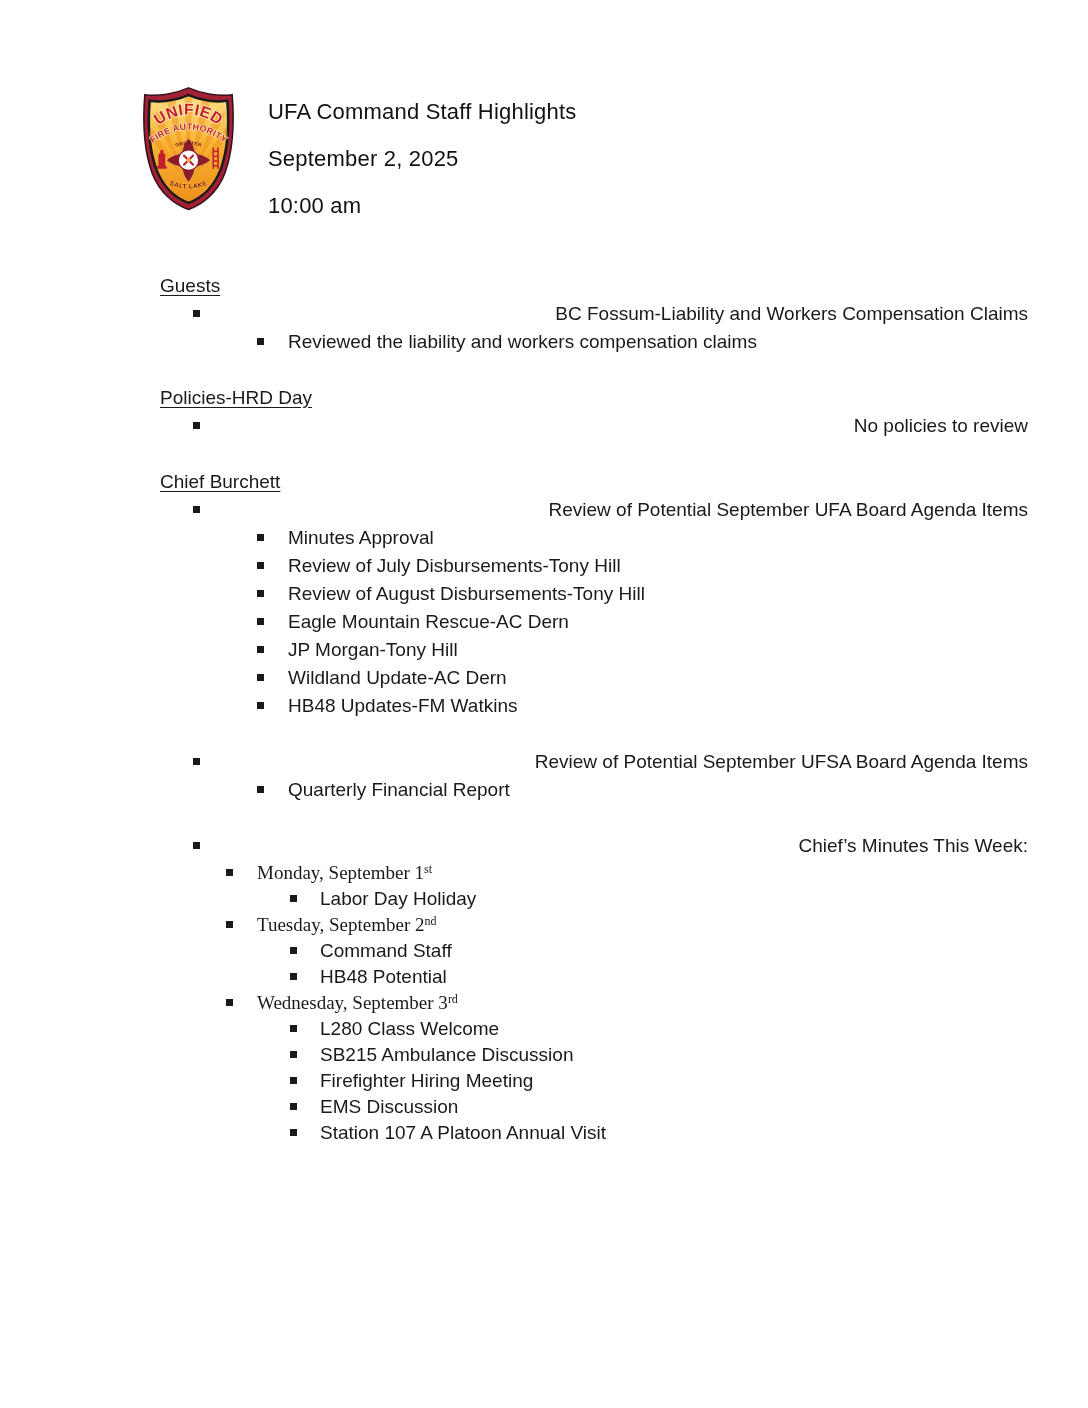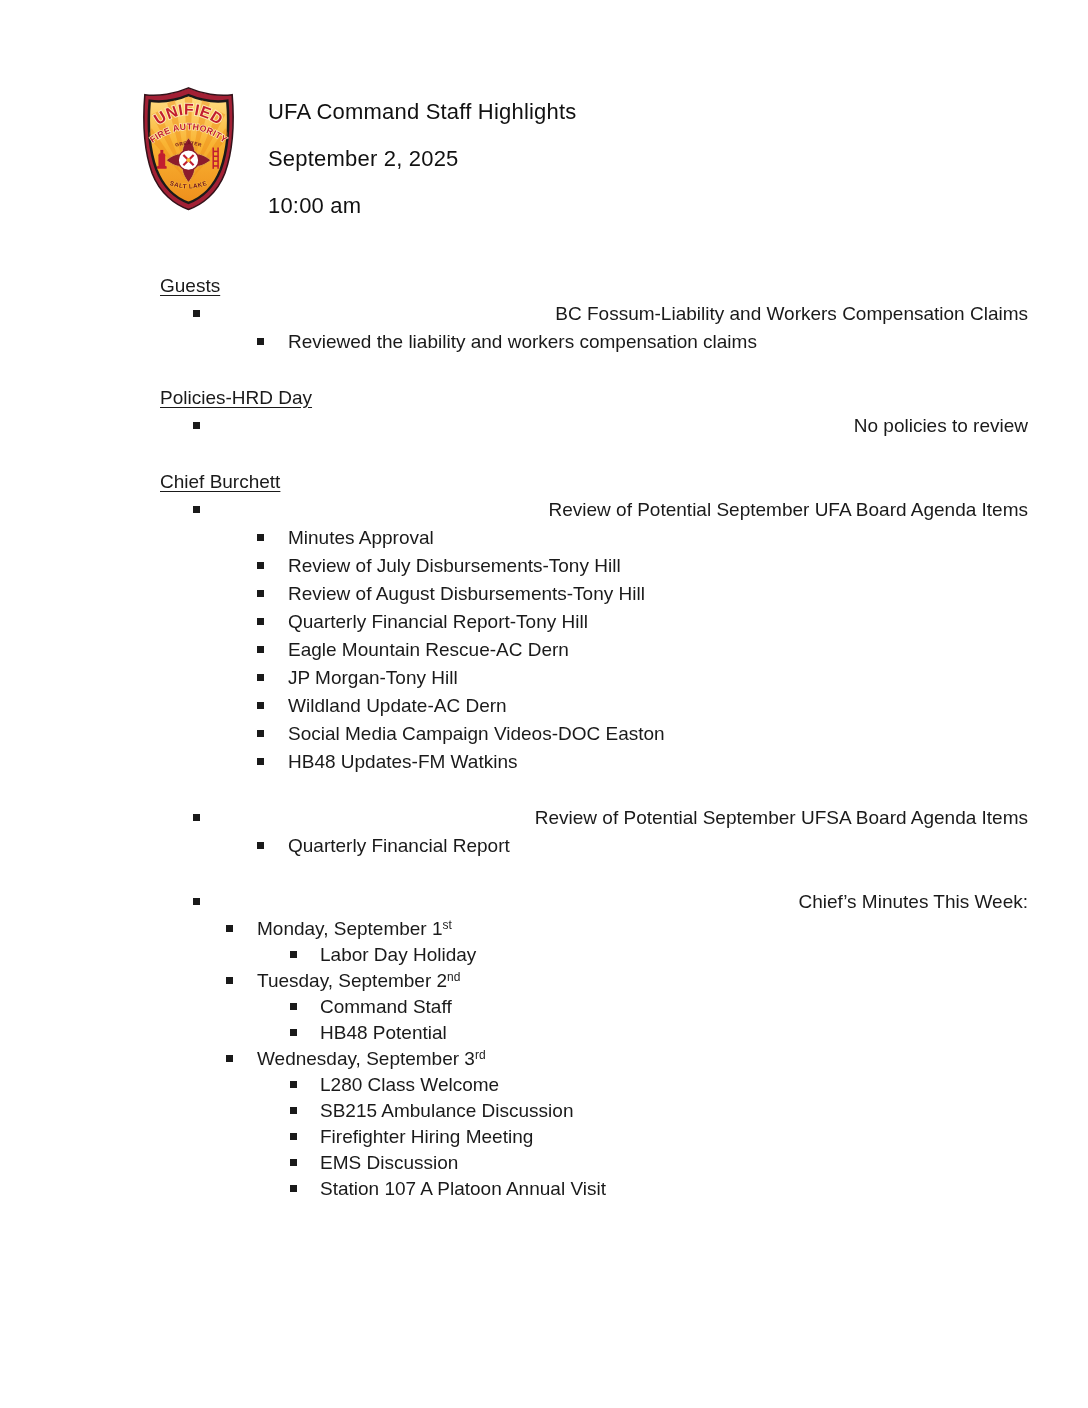--- a/index.html
+++ b/index.html
@@ -28,21 +28,21 @@
   }
   .li { position: relative; line-height: 28px; white-space: nowrap; }
   .li.compact { line-height: 26px; }
   .li.gap { margin-top: 28px; }
   .bullet {
     position: absolute; width: 7px; height: 7px; background: #1a1a1a; top: 10px;
   }
   .li.compact .bullet { top: 9px; }
   .lvl-1  { padding-left: 64px; text-align: right;  } .lvl-1  .bullet { left: 33px;  }
   .lvl-2  { padding-left: 128px; } .lvl-2  .bullet { left: 97px;  }
-  .lvl-2n { padding-left: 97px;  } .lvl-2n .bullet { left: 66px;  }
+  .lvl-2n { padding-left: 97px; font-family: Liberation Serif, serif;  } .lvl-2n .bullet { left: 66px;  }
   .lvl-3  { padding-left: 160px; } .lvl-3  .bullet { left: 130px; }
   .txt sup { font-size: 12px; line-height: 0; vertical-align: 6px; }
 </style>
 </head>
 <body>
 
 <div class="page">
 
   <div class="doc-header">
 
@@ -137,25 +137,25 @@
       <section class="doc-section">
         <div class="section-heading">Policies-HRD Day</div>
         <div class="li lvl-1"><span class="bullet"></span><span class="txt">No policies to review</span></div>
       </section>
       <section class="doc-section">
         <div class="section-heading">Chief Burchett</div>
         <div class="li lvl-1"><span class="bullet"></span><span class="txt">Review of Potential September UFA Board Agenda Items</span></div>
         <div class="li lvl-2"><span class="bullet"></span><span class="txt">Minutes Approval</span></div>
         <div class="li lvl-2"><span class="bullet"></span><span class="txt">Review of July Disbursements-Tony Hill</span></div>
         <div class="li lvl-2"><span class="bullet"></span><span class="txt">Review of August Disbursements-Tony Hill</span></div>
-        <div class="li lvl-2"><span class="bullet"></span><span class="txt">Quarterly Financial Report-Tony Hill</span></div>
+        <div class="li lvl-2"><span class="bullet"></span></div>
         <div class="li lvl-2"><span class="bullet"></span><span class="txt">Eagle Mountain Rescue-AC Dern</span></div>
         <div class="li lvl-2"><span class="bullet"></span><span class="txt">JP Morgan-Tony Hill</span></div>
         <div class="li lvl-2"><span class="bullet"></span><span class="txt">Wildland Update-AC Dern</span></div>
-        <div class="li lvl-2"><span class="bullet"></span><span class="txt">Social Media Campaign Videos-DOC Easton</span></div>
+        <div class="li lvl-2"><span class="bullet"></span></div>
         <div class="li lvl-2"><span class="bullet"></span><span class="txt">HB48 Updates-FM Watkins</span></div>
         <div class="li lvl-1 gap"><span class="bullet"></span><span class="txt">Review of Potential September UFSA Board Agenda Items</span></div>
         <div class="li lvl-2"><span class="bullet"></span><span class="txt">Quarterly Financial Report</span></div>
         <div class="li lvl-1 gap"><span class="bullet"></span><span class="txt">Chief’s Minutes This Week:</span></div>
         <div class="li lvl-2n compact"><span class="bullet"></span><span class="txt">Monday, September 1<sup>st</sup></span></div>
         <div class="li lvl-3 compact"><span class="bullet"></span><span class="txt">Labor Day Holiday</span></div>
         <div class="li lvl-2n compact"><span class="bullet"></span><span class="txt">Tuesday, September 2<sup>nd</sup></span></div>
         <div class="li lvl-3 compact"><span class="bullet"></span><span class="txt">Command Staff</span></div>
         <div class="li lvl-3 compact"><span class="bullet"></span><span class="txt">HB48 Potential</span></div>
         <div class="li lvl-2n compact"><span class="bullet"></span><span class="txt">Wednesday, September 3<sup>rd</sup></span></div>

